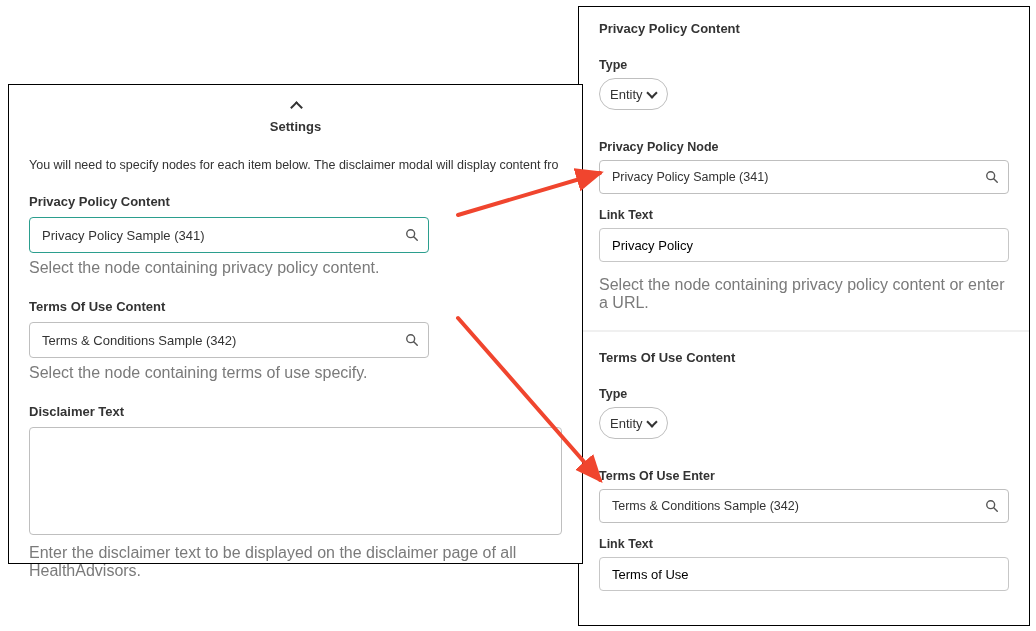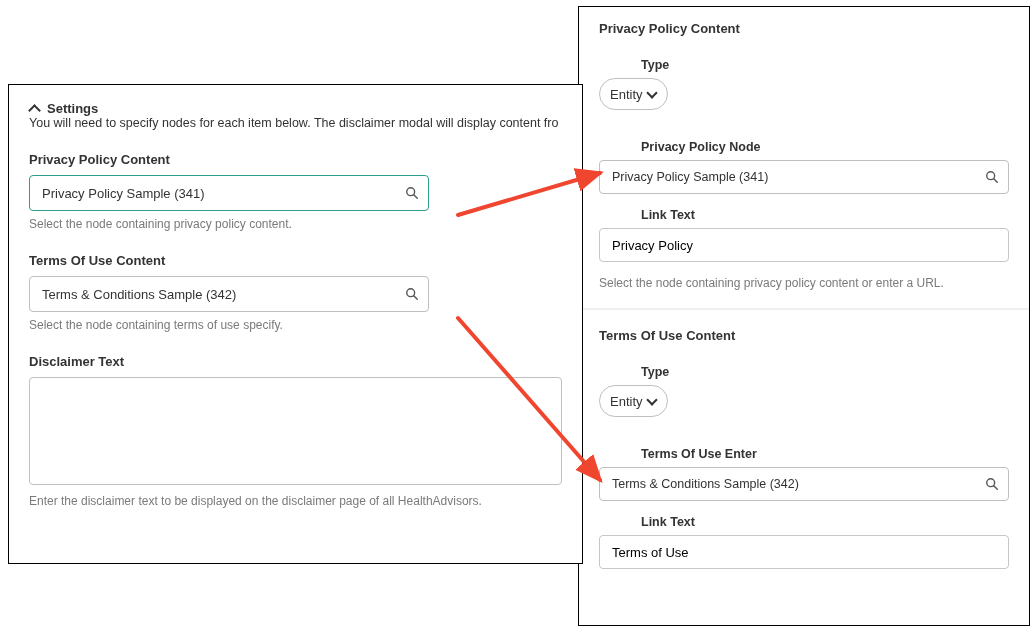--- a/index.html
+++ b/index.html
@@ -30,20 +30,22 @@
     width: 452px;
     height: 620px;
     padding: 14px 20px;
   }
   .settings-header {
     display: flex;
     align-items: center;
     gap: 8px;
     font-weight: 700;
     font-size: 13px;
+    margin-bottom: 24px;
+    flex-direction: column;
   }
   .chevron {
     display: inline-block;
     width: 10px;
     height: 10px;
     position: relative;
   }
   .chevron::before {
     content: "";
     position: absolute;
@@ -108,21 +110,21 @@
   .search-icon {
     position: absolute;
     right: 10px;
     top: 50%;
     transform: translateY(-50%);
     width: 14px;
     height: 14px;
     pointer-events: none;
   }
   .helper {
-    font-size: 12px;
+    font-size: 16px;
     color: #7a7a7a;
     margin-top: 6px;
   }
   .textarea-box {
     width: 100%;
     height: 108px;
     border: 1px solid #bfbfbf;
     border-radius: 4px;
     padding: 8px 12px;
     resize: none;
@@ -149,21 +151,20 @@
     font-size: 13px;
     cursor: pointer;
     margin-bottom: 16px;
   }
   .right-field {
     margin-bottom: 14px;
   }
   .right-field .field-label {
     font-size: 12.5px;
     margin-bottom: 6px;
-    margin-left: 42px;
   }
   .panel-right .search-wrap .search-input{
     height:34px;
     font-size: 12.5px;
   }
   .link-input {
     width: 100%;
     height: 34px;
     border: 1px solid #c7c7c7;
     border-radius: 4px;

